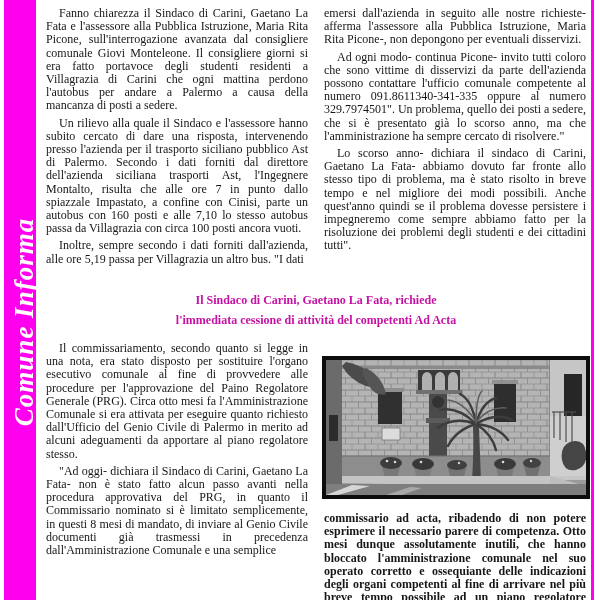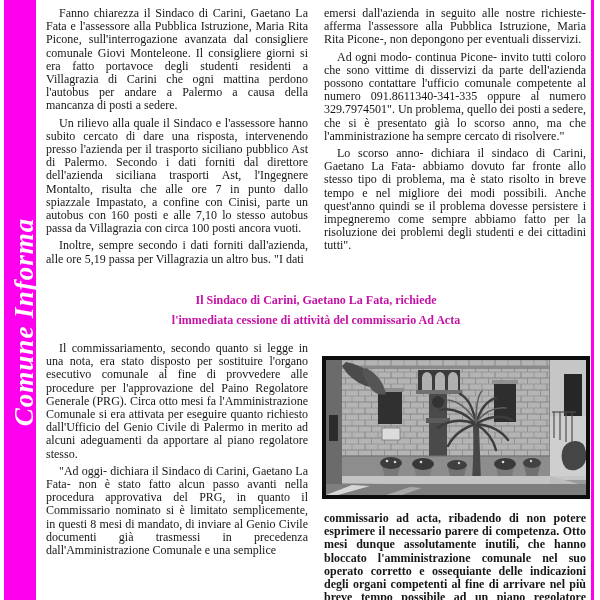--- a/index.html
+++ b/index.html
@@ -55,21 +55,21 @@
     <p>Inoltre, sempre secondo i dati forniti dall'azienda, alle ore 5,19 passa per Villagrazia un altro bus. "I dati</p>
   </div>
   <div class="col col-tr">
     <p class="noindent">emersi dall'azienda in seguito alle nostre richieste- afferma l'assessore alla Pubblica Istruzione, Maria Rita Picone-, non depongono per eventuali disservizi.</p>
     <p>Ad ogni modo- continua Picone- invito tutti coloro che sono vittime di disservizi da parte dell'azienda possono contattare l'ufficio comunale competente al numero 091.8611340-341-335 oppure al numero 329.7974501". Un problema, quello dei posti a sedere, che si è presentato già lo scorso anno, ma che l'amministrazione ha sempre cercato di risolvere."</p>
     <p>Lo scorso anno- dichiara il sindaco di Carini, Gaetano La Fata- abbiamo dovuto far fronte allo stesso tipo di problema, ma è stato risolto in breve tempo e nel migliore dei modi possibili. Anche quest'anno quindi se il problema dovesse persistere i impegneremo come sempre abbiamo fatto per la risoluzione dei problemi degli studenti e dei cittadini tutti".</p>
   </div>
 
   <div class="headline">
     <div>Il Sindaco di Carini, Gaetano La Fata, richiede</div>
-    <div>l'immediata cessione di attività del commissario Ad Acta</div>
+    <div>l'immediata cessione di attività del competenti Ad Acta</div>
   </div>
 
   <div class="col col-bl">
     <p>Il commissariamento, secondo quanto si legge in una nota, era stato disposto per sostituire l'organo esecutivo comunale al fine di provvedere alle procedure per l'approvazione del Paino Regolatore Generale (PRG). Circa otto mesi fa l'Amministrazione Comunale si era attivata per eseguire quanto richiesto dall'Ufficio del Genio Civile di Palermo in merito ad alcuni adeguamenti da apportare al piano regolatore stesso.</p>
     <p>"Ad oggi- dichiara il Sindaco di Carini, Gaetano La Fata-  non è stato fatto alcun passo avanti nella procedura approvativa del PRG, in quanto il Commissario nominato si è limitato semplicemente, in questi 8 mesi di mandato, di inviare al Genio Civile documenti già trasmessi in precedenza dall'Amministrazione Comunale e una semplice</p>
   </div>
 
   <div class="photo-frame">
     <svg viewBox="0 0 260 135" width="260" height="135" preserveAspectRatio="none">
       <defs>

